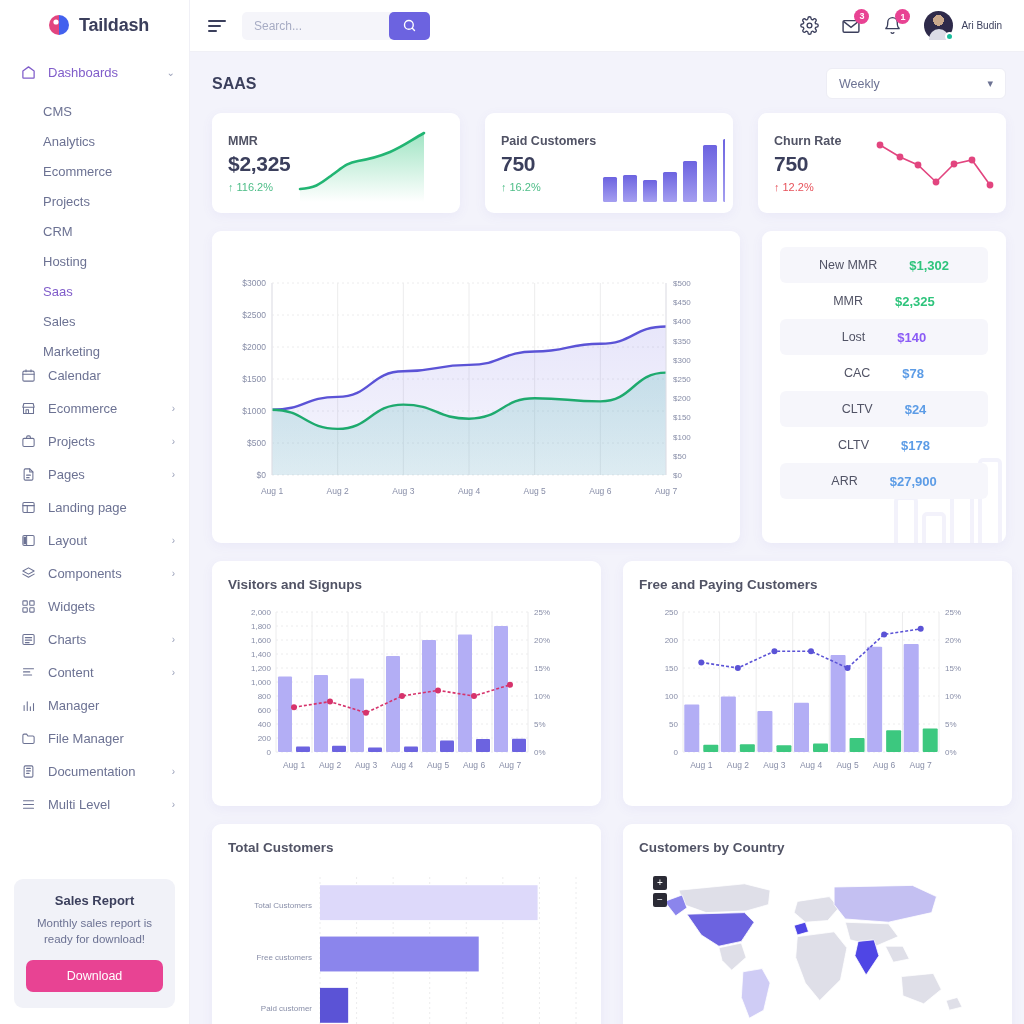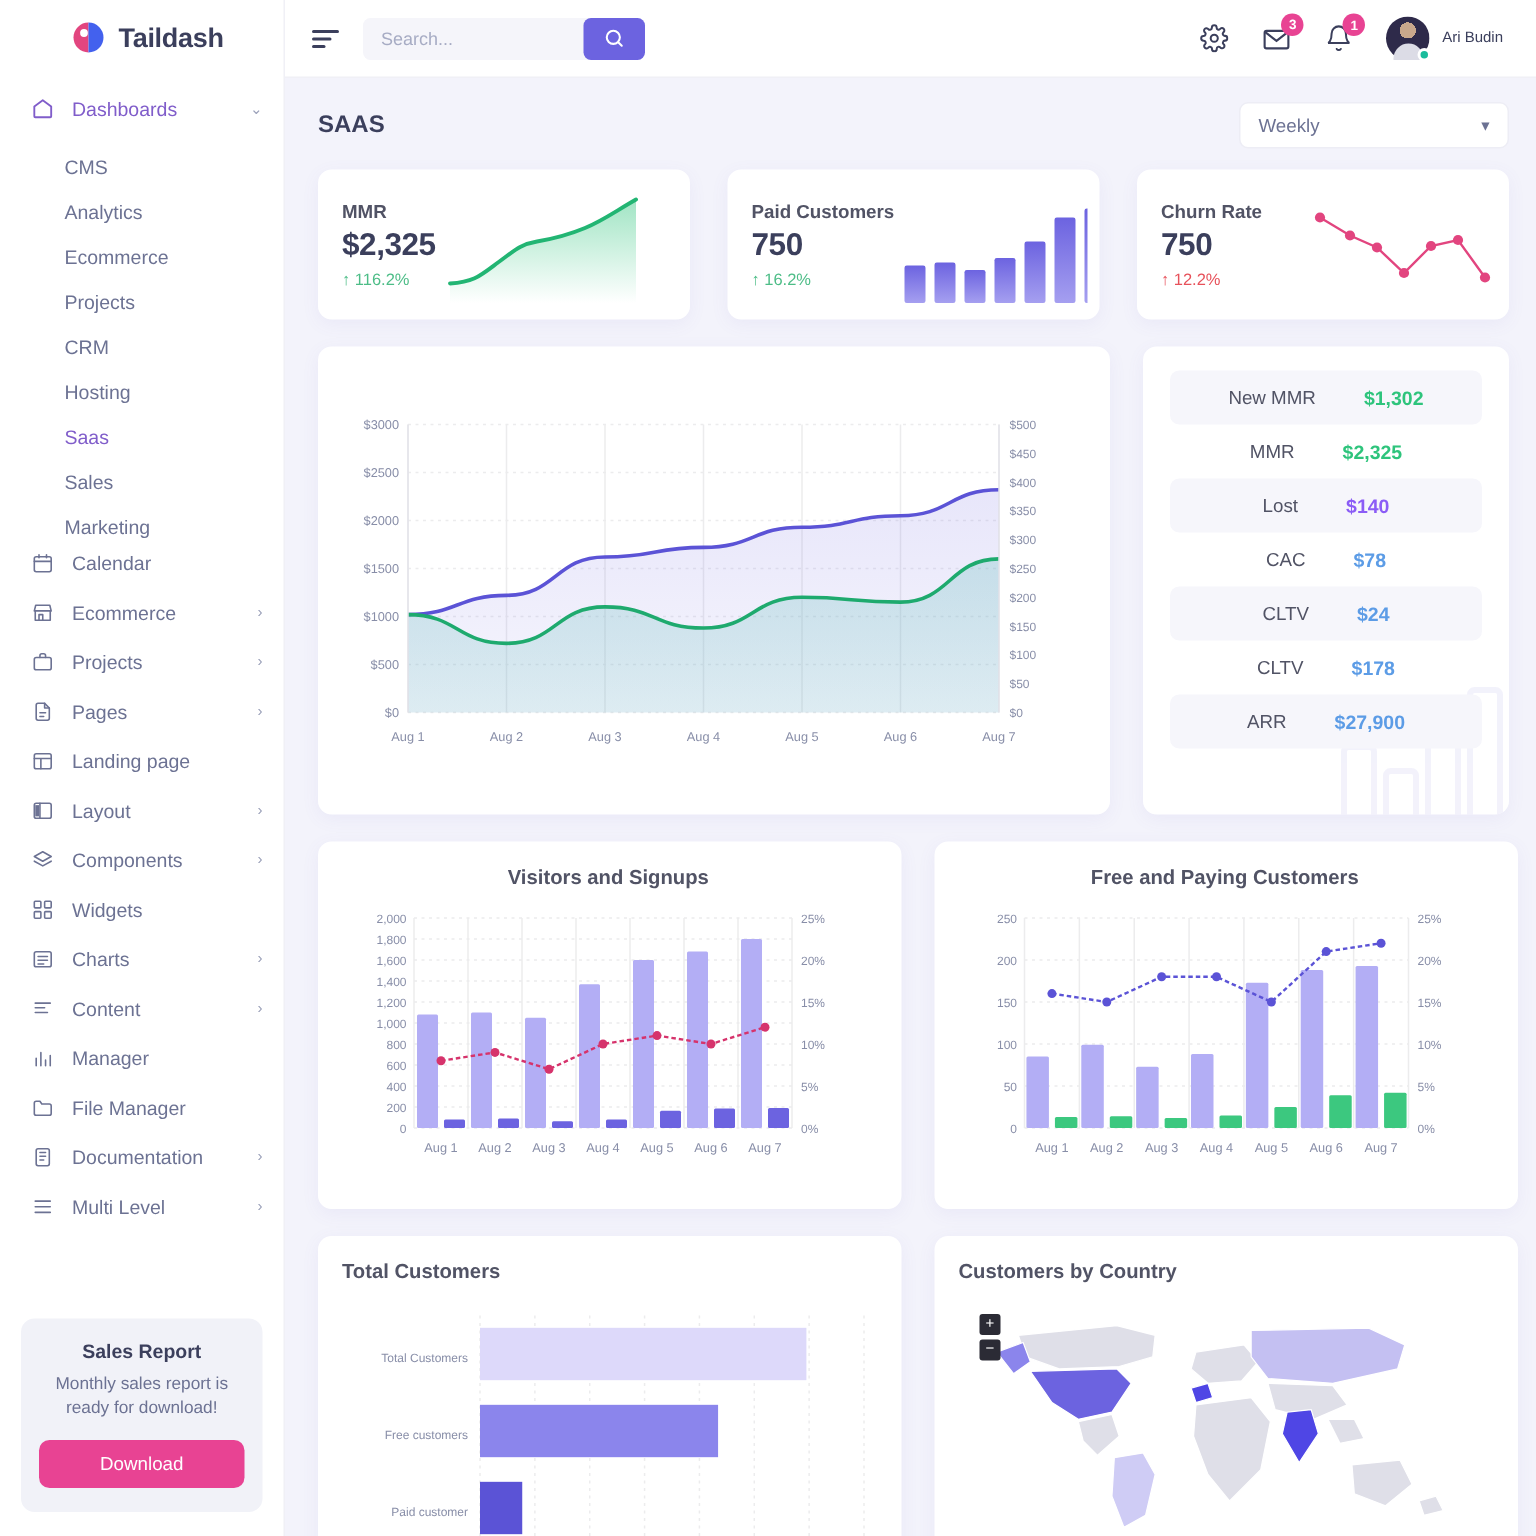--- a/index.html
+++ b/index.html
@@ -128,21 +128,21 @@
     height:36px; padding:0 12px; border-radius:6px; position:relative; z-index:2;gap:32px;
   }
   .stat-row:nth-child(odd){ background:#f6f6fb; }
   .stat-row .k { font-size:12.5px; color:#515365; }
   .stat-row .v { font-size:13px; font-weight:700; }
   .v.green { color:#2ec47c; }
   .v.red { color:#8b5cf6; }
   .v.blue { color:#5c9ce6; }
   .bg-bars { position:absolute; right:4px; bottom:-8px; opacity:.5; z-index:1; }
 
-  .row3 { display:flex; gap:22px; margin-bottom:18px;text-align:center; }
+  .row3 { display:flex; gap:22px; margin-bottom:18px; }
   .half { flex:1; height:245px; }
   .row4 { display:flex; gap:22px; }
   .half-b { flex:1; height:230px; }
   .map-card { position:relative; }
   .map-zoom { position:absolute; left:30px; top:52px; display:flex; flex-direction:column; gap:3px; z-index:5; }
   .map-zoom div {
     width:14px; height:14px; background:#2b2b35; color:#fff; border-radius:2px;
     font-size:10px; display:flex; align-items:center; justify-content:center; cursor:pointer; line-height:1;
   }
   svg { display:block; }

